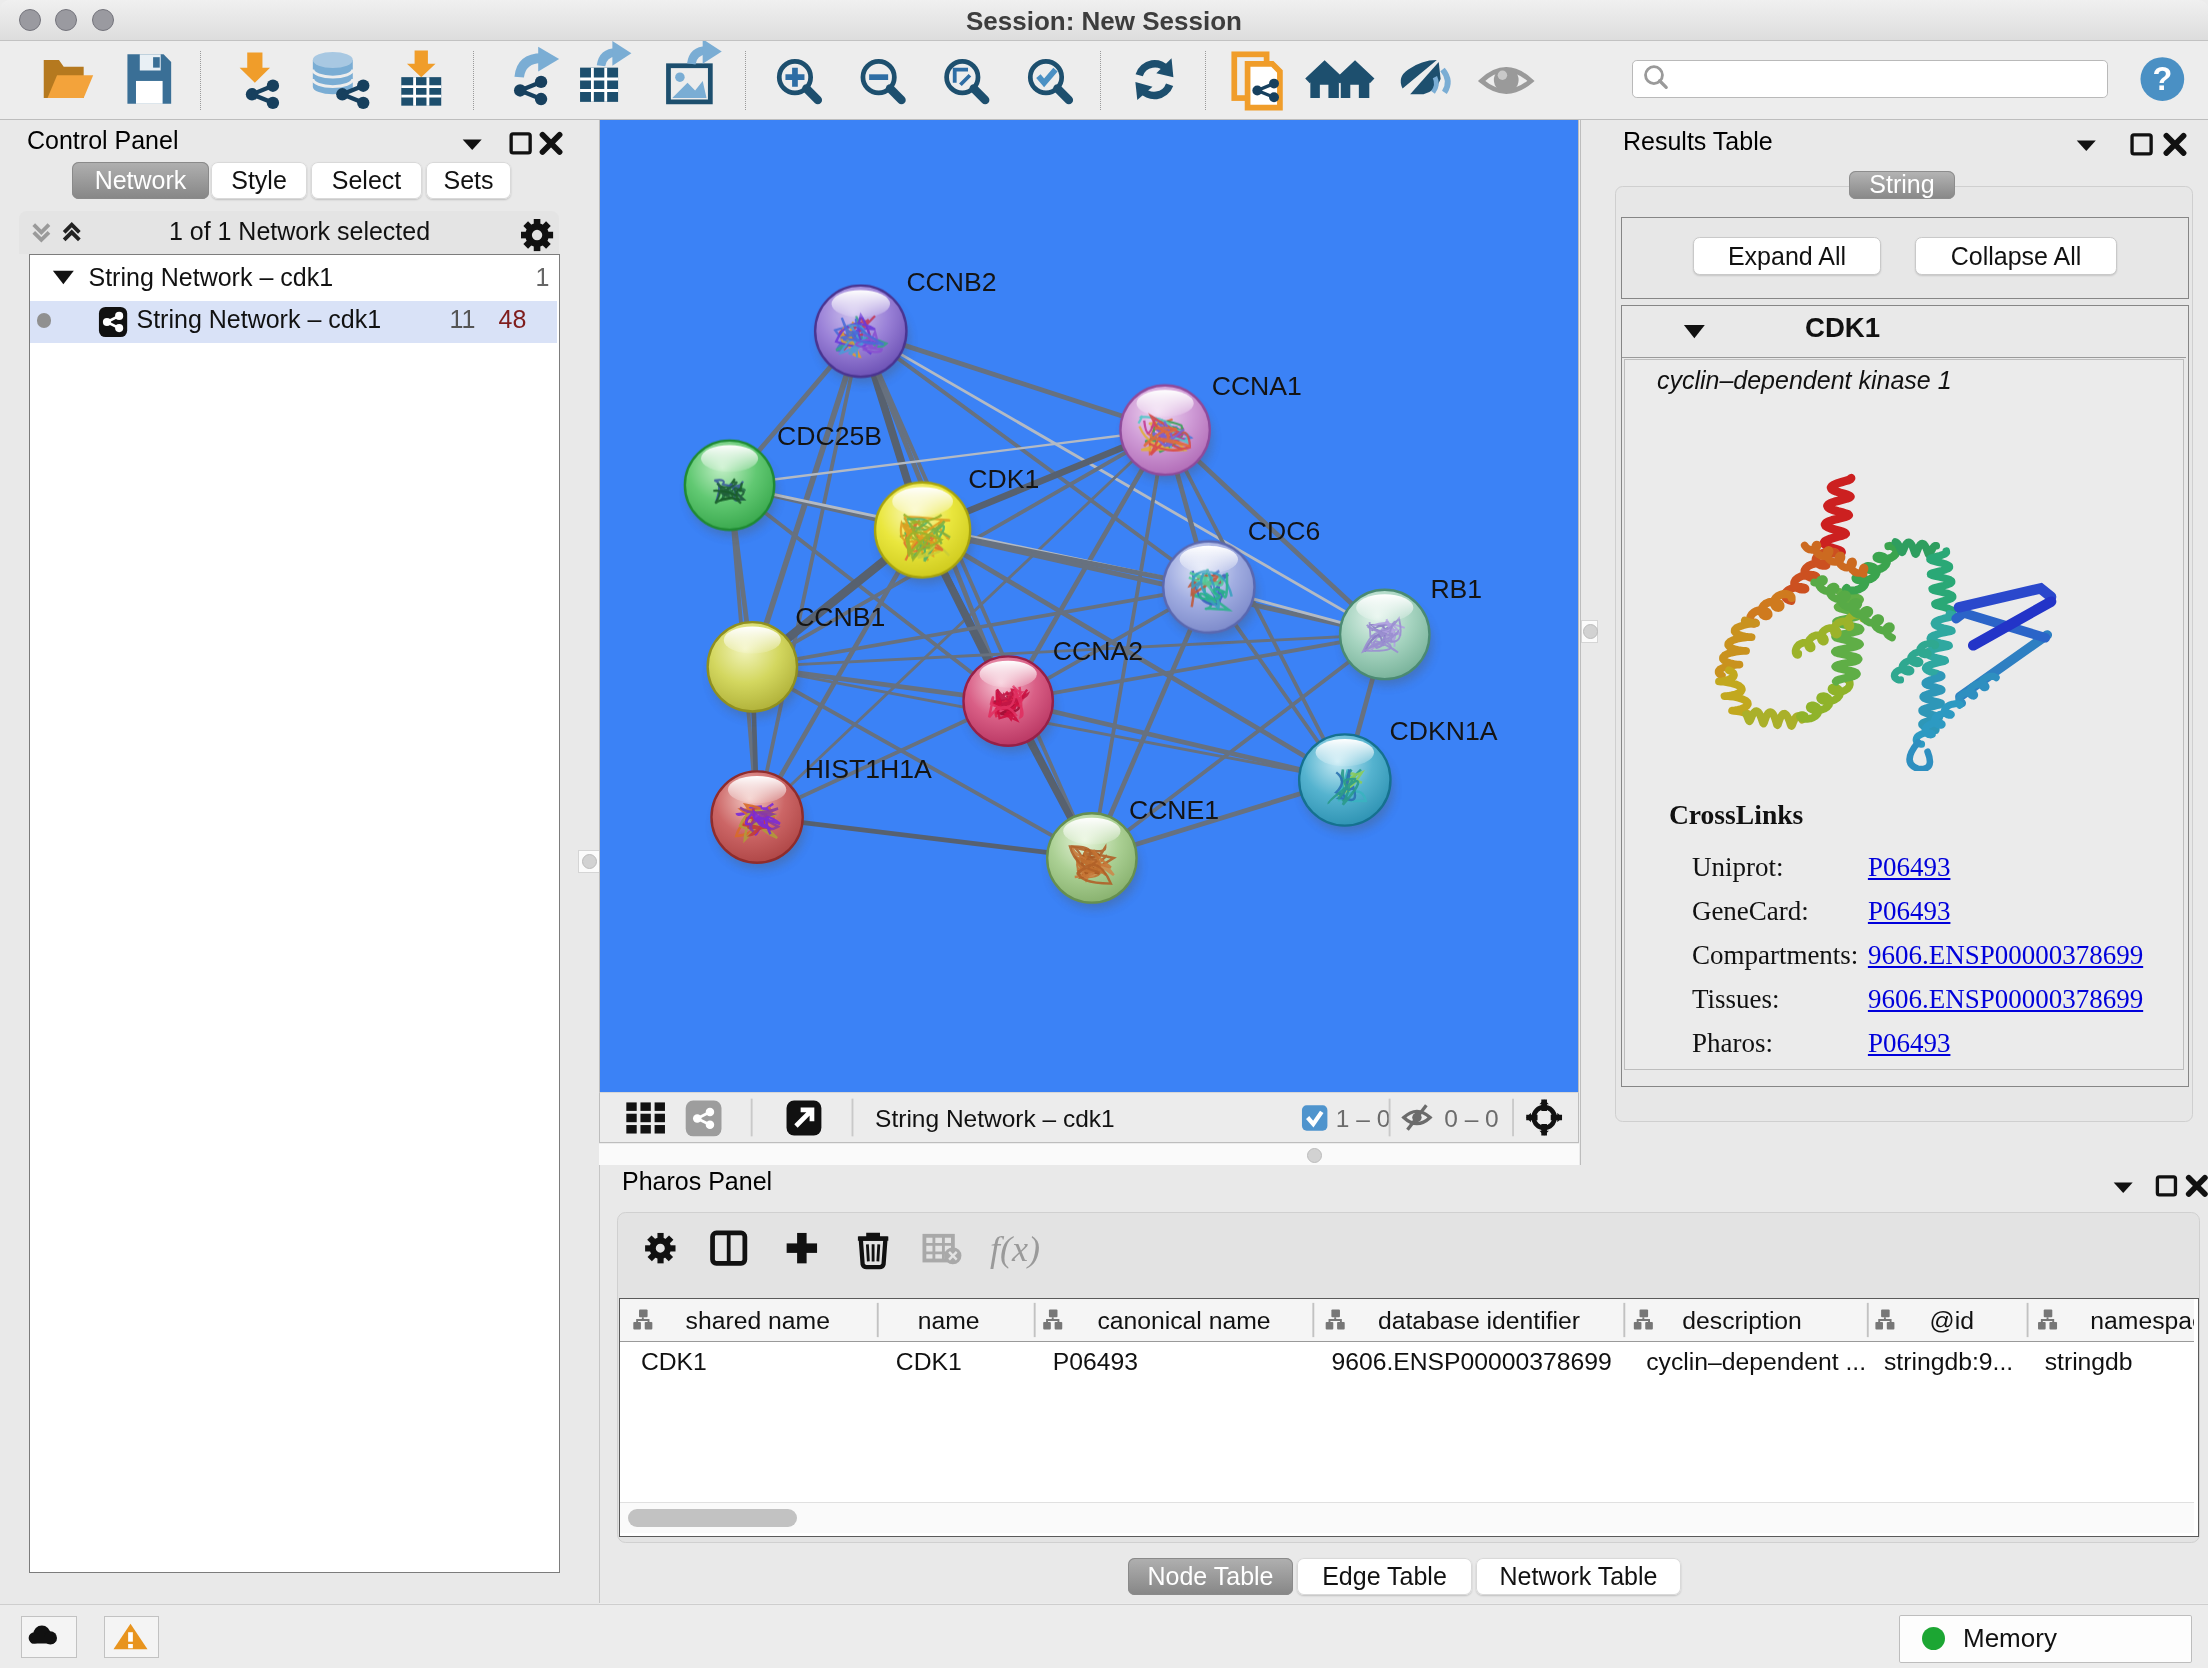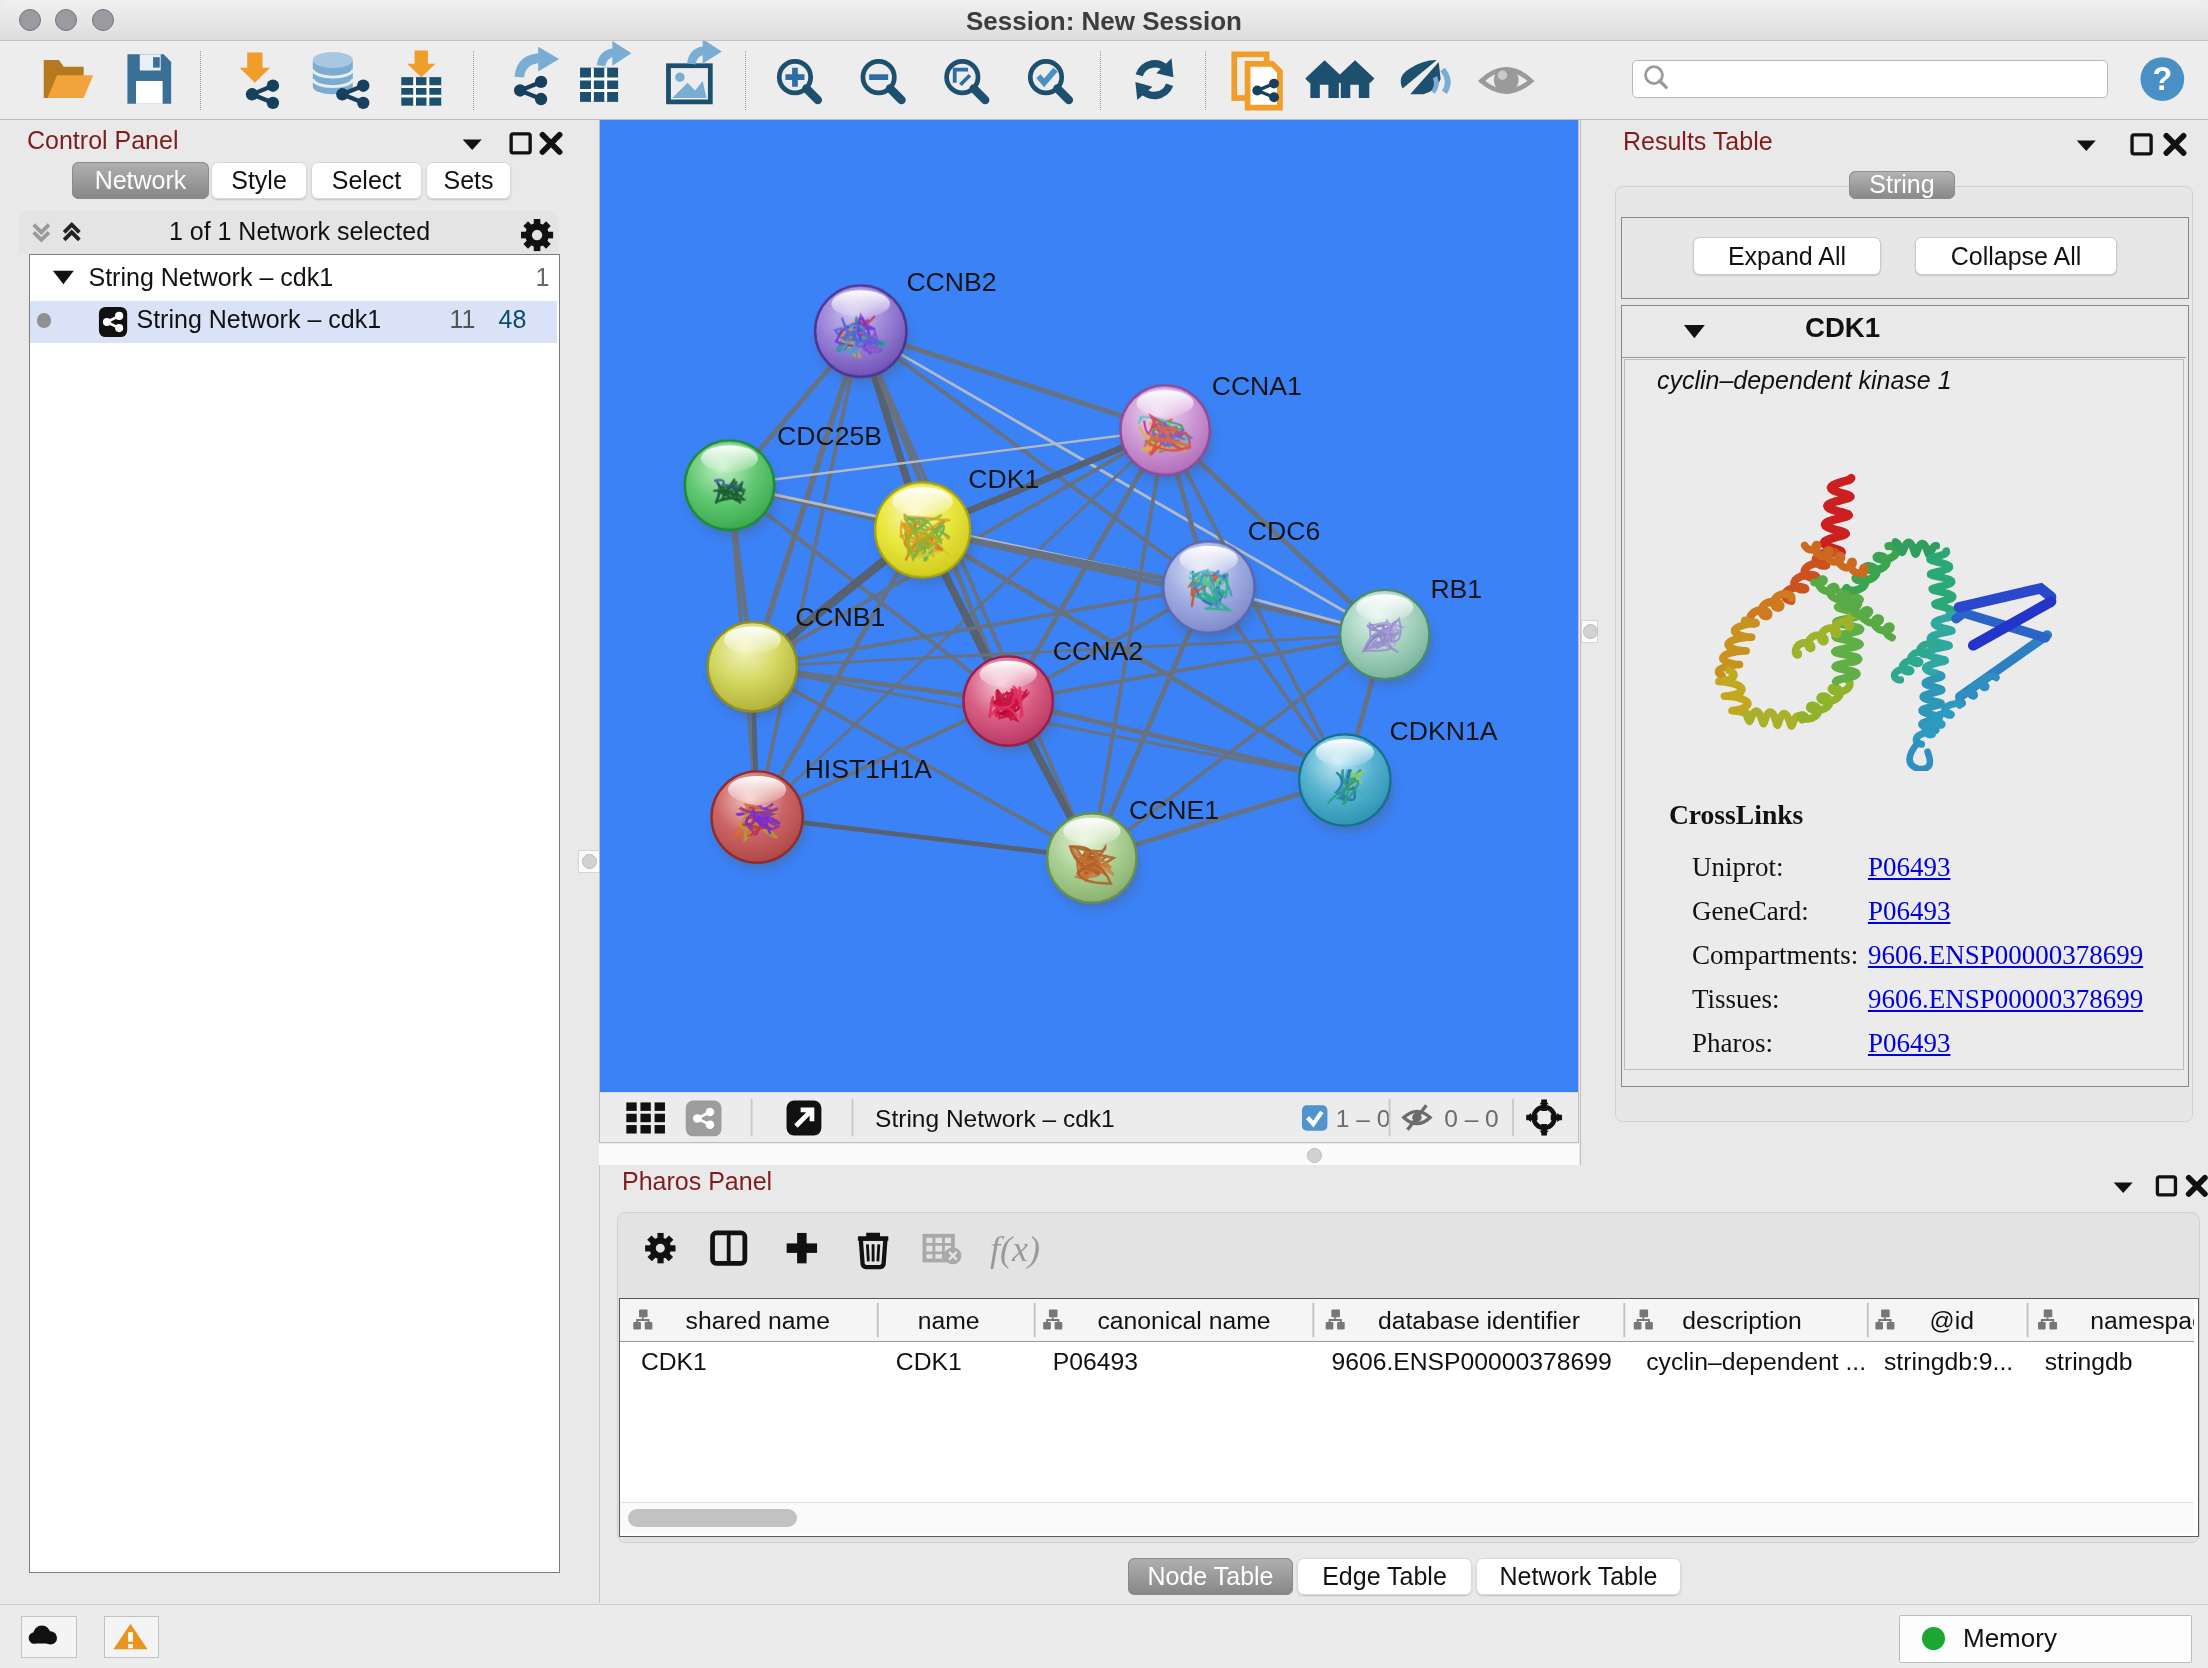--- a/index.html
+++ b/index.html
@@ -14,21 +14,21 @@
   .tsep{top:9.5px;height:59px;width:0;border-left:1.9px dotted #9a9a9a;}
   #searchbox{left:1632px;top:19px;width:474px;height:36px;background:#fff;border:1.9px solid #b9b9b9;border-radius:4.8px;}
   
   #leftcol{left:0;top:120px;width:599px;height:1484px;background:#e9e9e9;}
   #canvas{left:599px;top:120px;width:980px;height:972px;background:#3b82f6;border-left:1px solid #bdbdbd;border-right:1px solid #bdbdbd;box-sizing:border-box;}
   #canvasbar{left:599px;top:1092px;width:980px;height:51px;background:#ececec;border:1px solid #bdbdbd;border-top:1px solid #d7d7d7;box-sizing:border-box;}
   #hdivider{left:599px;top:1144px;width:980px;height:21px;background:#fafafa;}
   #rightcol{left:1580px;top:120px;width:629px;height:1045px;background:#e9e9e9;border-left:1px solid #bdbdbd;box-sizing:border-box;}
   #tablecol{left:599px;top:1165px;width:1609px;height:438px;background:#e9e9e9;border-left:1px solid #c6c6c6;box-sizing:border-box;}
   #statusbar{left:0;top:1604px;width:2208px;height:65px;background:#ececec;border-top:1px solid #cecece;}
-  .ptitle{font-size:25px;color:#7f1d1d;}
+  .ptitle{font-size:25px;color:#000000;}
   
   .tab{height:37px;line-height:37px;text-align:center;font-size:25px;box-sizing:border-box;}
   .tabsel{background:linear-gradient(#b0b0b0,#868686);color:#fff;border-radius:6.7px;box-shadow:inset 0 0 0 1px #8a8a8a;}
   .tabun{background:#fff;color:#111;border-radius:6.7px;box-shadow:inset 0 0 0 1px #d9d9d9, 0 1px 1.9px rgba(0,0,0,0.18);}
   
   .btn{background:#fff;border:1px solid #c9c9c9;border-radius:6.7px;box-shadow:0 1px 1.9px rgba(0,0,0,0.15);text-align:center;font-size:25px;color:#111;}
 </style>
 </head>
 <body>
 
@@ -246,21 +246,21 @@
         <rect x="1" y="1" width="30" height="32" rx="7" fill="#111"></rect>
         <g transform="translate(16,17) scale(0.72)">
             <circle cx="-9" cy="0" r="6" fill="#fff"></circle>
             <circle cx="9" cy="-9" r="6" fill="#fff"></circle>
             <circle cx="9" cy="9" r="6" fill="#fff"></circle>
             <path d="M-9 0 L9 -9 M-9 0 L9 9" stroke="#fff" stroke-width="4"></path>
           </g>
       </svg>
       <div class="abs" style="left:107px;top:3.8px;font-size:25px;color:#111;">String Network – cdk1</div>
       <div class="abs" style="left:420px;top:3.8px;font-size:25px;color:#555;">11</div>
-      <div class="abs" style="left:469px;top:3.8px;font-size:25px;color:#0c4a6e;">48</div>
+      <div class="abs" style="left:469px;top:3.8px;font-size:25px;color:#7f1d1d;">48</div>
     </div>
   </div>
 
   <div class="abs" style="left:578px;top:730px;width:21px;height:21px;background:#fbfbfb;border:1px solid #d5d5d5;"></div>
   <div class="abs" style="left:582px;top:734px;width:13.3px;height:13.3px;border-radius:50%;background:#d2d2d2;border:1px solid #bcbcbc;"></div>
 </div>
 
 <div id="canvas" class="abs">
     <svg width="978" height="970" style="position:absolute;left:0;top:0;" viewBox="0 0 1028 1020">
 <defs>

